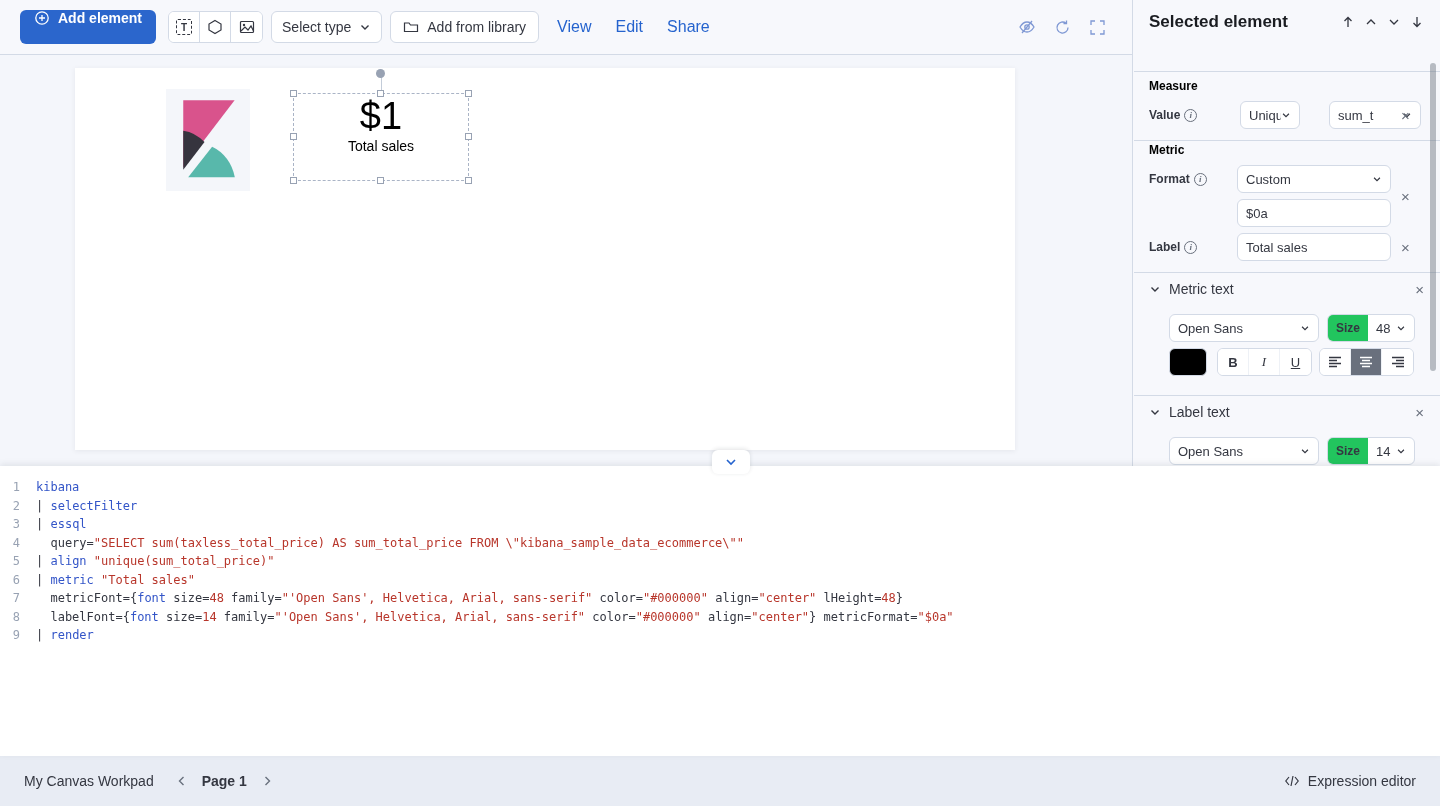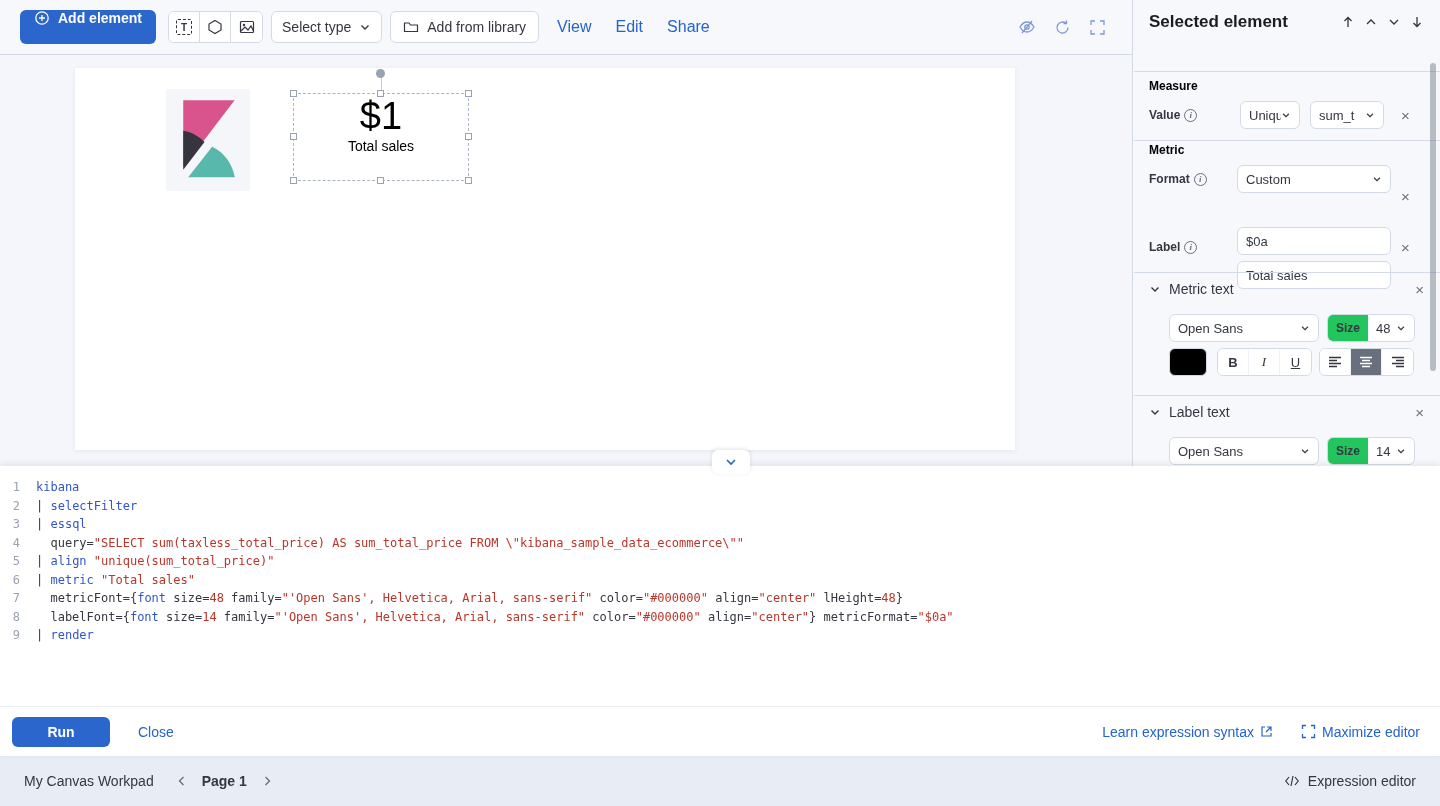--- a/index.html
+++ b/index.html
@@ -43,21 +43,21 @@
   .tab { padding:4px 8px 9px; font-size:14px; font-weight:600; color:#343741; cursor:pointer; position:relative; }
   .tab.active { color:#2563ce; }
   .tab.active::after { content:""; position:absolute; left:8px; right:8px; bottom:0; height:2px; background:#2563ce; }
   .panel-divider { position:absolute; left:1px; right:0; height:1px; background:#d3dae6; }
   .sec-heading { position:absolute; left:16px; font-size:12px; font-weight:700; color:#000000; }
   .frm-label { font-size:12px; font-weight:600; color:#343741; display:flex; align-items:center; gap:4px; }
   .info-i { width:13px; height:13px; border:1px solid #69707d; border-radius:50%; color:#69707d; font-size:9px; display:inline-flex; align-items:center; justify-content:center; font-style:italic; font-family:"Liberation Serif",serif; }
   .info-i::before { content:"i"; }
   .p-select { height:28px; background:#fff; border:1px solid #d3dae6; border-radius:6px; display:flex; align-items:center; padding:0 8px; font-size:13px; color:#343741; cursor:pointer; }
   .p-select .lbl { flex:1; white-space:nowrap; overflow:hidden; }
-  .p-input { height:28px; width:154px; background:#fff; border:1px solid #d3dae6; border-radius:6px; padding:0 8px; font-size:13px; color:#343741; font-family:"Liberation Sans",sans-serif;margin-top:28px; }
+  .p-input { height:28px; width:154px; background:#fff; border:1px solid #d3dae6; border-radius:6px; padding:0 8px; font-size:13px; color:#343741; font-family:"Liberation Sans",sans-serif; }
   .x-btn { color:#69707d; font-size:15px; line-height:1; cursor:pointer; background:none; border:none; }
   .x-btn::before { content:"\00D7"; }
   .collapse-head { position:absolute; left:16px; right:16px; display:flex; align-items:center; gap:8px; font-size:14px; font-weight:500; color:#343741; }
   .collapse-head .x-btn { margin-left:auto; }
   .size-ctl { display:flex; height:28px; border:1px solid #d3dae6; border-radius:6px; overflow:hidden; background:#fff; }
   .size-pre { background:#22c55e; padding:0 8px; font-size:12px; font-weight:700; color:#343741; display:flex; align-items:center; }
   .size-val { display:flex; align-items:center; gap:6px; padding:0 8px; font-size:13px; color:#343741; cursor:pointer; }
   .swatch { width:38px; height:28px; background:#000; border:1px solid #d3dae6; border-radius:6px; cursor:pointer; }
   .btn-grp { display:flex; height:28px; border:1px solid #d3dae6; border-radius:6px; overflow:hidden; background:#fff; }
   .btn-grp .g-btn { width:31px; display:flex; align-items:center; justify-content:center; font-size:13px; color:#343741; cursor:pointer; background:#fff; border:none; border-right:1px solid #eef1f6; }
@@ -246,21 +246,21 @@
         <span class="info-i"></span>
     </div>
     <div class="p-select" style="position:absolute;left:107px;top:101px;width:60px">
       <span class="lbl">Unique</span>
       <span>
           <svg width="10" height="10" viewBox="0 0 12 12">
             <path d="M2.5 4.5l3.5 3.5 3.5-3.5" fill="none" stroke="#343741" stroke-width="1.4"></path>
           </svg>
         </span>
     </div>
-    <div class="p-select" style="position:absolute;left:177px;top:101px;width:74px">
+    <div class="p-select" style="position:absolute;left:196px;top:101px;width:92px">
       <span class="lbl">sum_t</span>
       <span>
           <svg width="10" height="10" viewBox="0 0 12 12">
             <path d="M2.5 4.5l3.5 3.5 3.5-3.5" fill="none" stroke="#343741" stroke-width="1.4"></path>
           </svg>
         </span>
     </div>
     <button class="x-btn" style="position:absolute;left:268px;top:108px"></button>
     <div class="panel-divider" style="top:140px"></div>
 
@@ -386,43 +386,20 @@
         <div class="code-line"><span class="ln">2</span><span class="tok-d">| </span><span class="tok-f">selectFilter</span></div>
         <div class="code-line"><span class="ln">3</span><span class="tok-d">| </span><span class="tok-f">essql</span></div>
         <div class="code-line"><span class="ln">4</span><span class="tok-d">  query=</span><span class="tok-s">"SELECT sum(taxless_total_price) AS sum_total_price FROM \"kibana_sample_data_ecommerce\""</span></div>
         <div class="code-line"><span class="ln">5</span><span class="tok-d">| </span><span class="tok-f">align</span><span class="tok-d"> </span><span class="tok-s">"unique(sum_total_price)"</span></div>
         <div class="code-line"><span class="ln">6</span><span class="tok-d">| </span><span class="tok-f">metric</span><span class="tok-d"> </span><span class="tok-s">"Total sales"</span></div>
         <div class="code-line"><span class="ln">7</span><span class="tok-d">  metricFont={</span><span class="tok-f">font</span><span class="tok-d"> size=</span><span class="tok-n">48</span><span class="tok-d"> family=</span><span class="tok-s">"'Open Sans', Helvetica, Arial, sans-serif"</span><span class="tok-d"> color=</span><span class="tok-s">"#000000"</span><span class="tok-d"> align=</span><span class="tok-s">"center"</span><span class="tok-d"> lHeight=</span><span class="tok-n">48</span><span class="tok-d">}</span></div>
         <div class="code-line"><span class="ln">8</span><span class="tok-d">  labelFont={</span><span class="tok-f">font</span><span class="tok-d"> size=</span><span class="tok-n">14</span><span class="tok-d"> family=</span><span class="tok-s">"'Open Sans', Helvetica, Arial, sans-serif"</span><span class="tok-d"> color=</span><span class="tok-s">"#000000"</span><span class="tok-d"> align=</span><span class="tok-s">"center"</span><span class="tok-d">} metricFormat=</span><span class="tok-s">"$0a"</span></div>
         <div class="code-line"><span class="ln">9</span><span class="tok-d">| </span><span class="tok-f">render</span></div>
       </div>
 
-    <div class="editor-actions">
-      <button class="run-btn">Run</button>
-      <span class="close-link">Close</span>
-      <div class="ed-links">
-        <span class="ed-link">
-          <span>Learn expression syntax</span>
-          <span>
-              <svg width="13" height="13" viewBox="0 0 13 13">
-                <path d="M5 2H2v9h9V8" fill="none" stroke="#2563ce" stroke-width="1.2"></path>
-                <path d="M7 2h4v4M11 2L6 7" fill="none" stroke="#2563ce" stroke-width="1.2"></path>
-              </svg>
-            </span>
-        </span>
-        <span class="ed-link">
-          <span>
-              <svg width="15" height="15" viewBox="0 0 15 15">
-                <path d="M1.5 5V1.5H5M10 1.5h3.5V5M13.5 10v3.5H10M5 13.5H1.5V10" fill="none" stroke="#2563ce" stroke-width="1.3"></path>
-              </svg>
-            </span>
-          <span>Maximize editor</span>
-        </span>
-      </div>
-    </div>
   </div>
 
   <div class="footer">
     <span class="wp-name">My Canvas Workpad</span>
     <div class="page-nav">
       <span class="nav-chev">
           <svg width="12" height="12" viewBox="0 0 12 12">
             <path d="M7.5 2L3.5 6l4 4" fill="none" stroke="#69707d" stroke-width="1.4"></path>
           </svg>
         </span>

